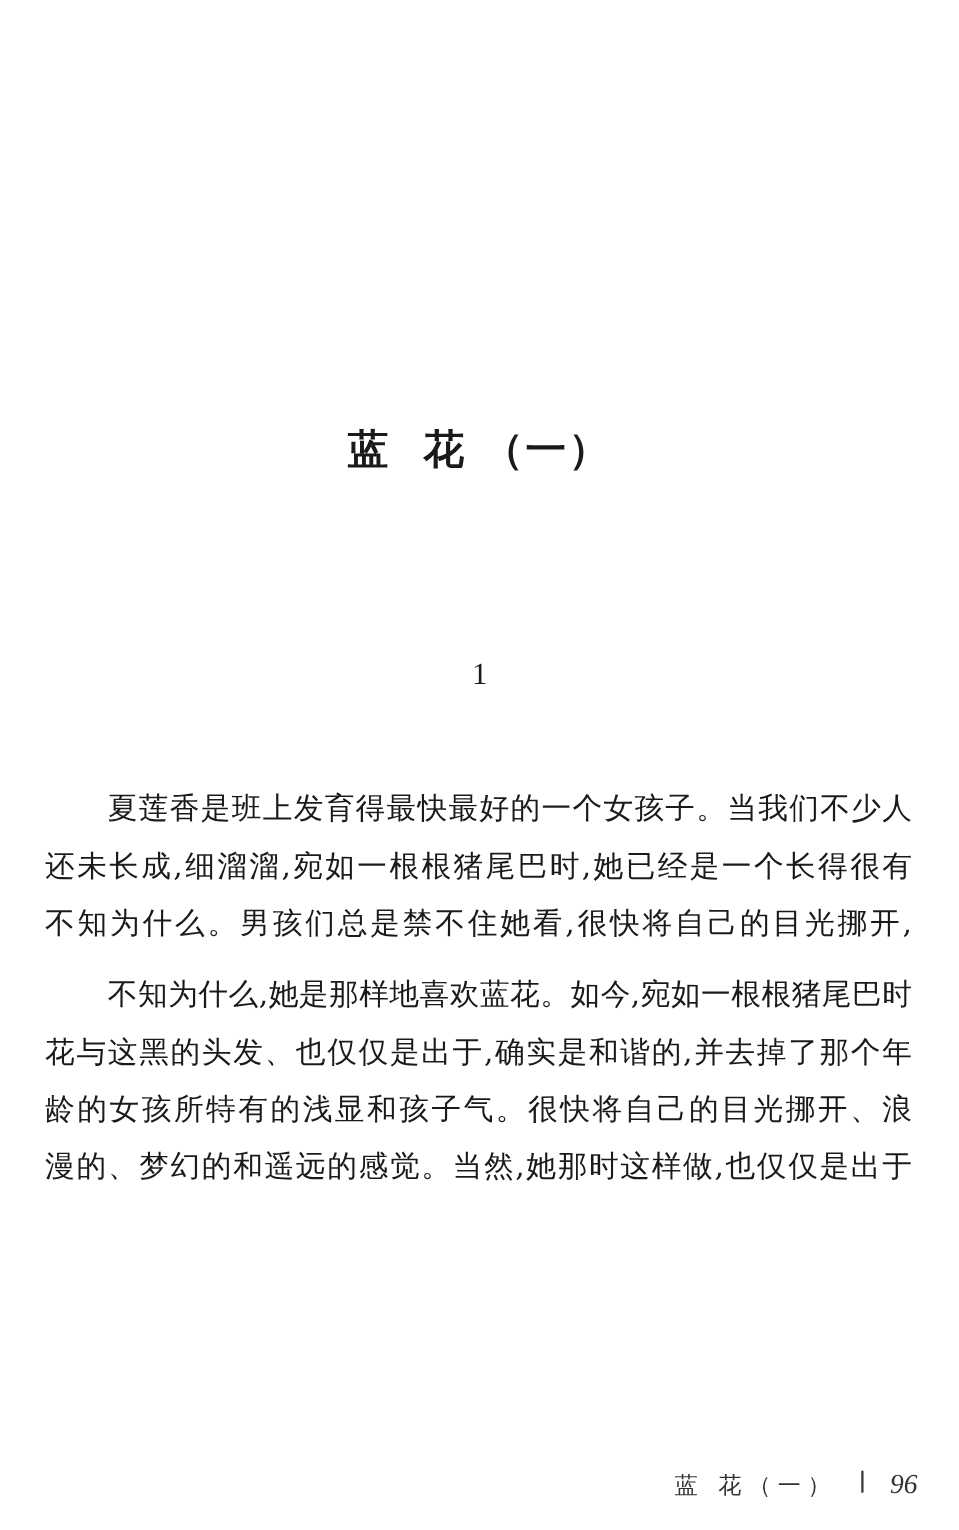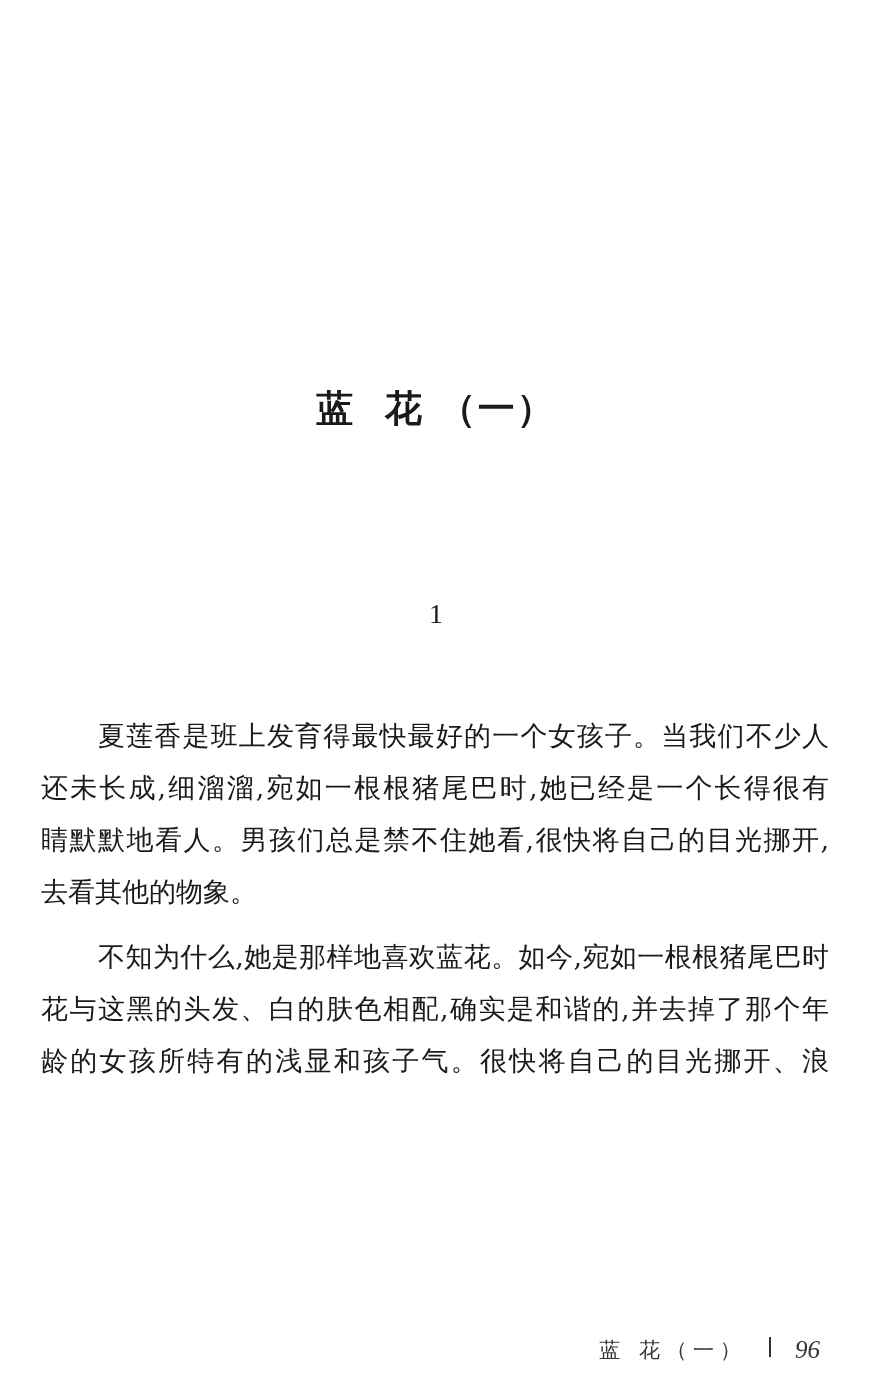--- a/index.html
+++ b/index.html
@@ -59,21 +59,21 @@
       text-indent: 57px;
     }
     .line {
       display: block;
       white-space: nowrap;
       text-align-last: justify;
     }
     .footer {
       position: absolute;
       top: 1330px;
-      right: 52px;
+      right: 38px;
       height: 40px;
       display: flex;
       align-items: center;
       color: #333;
     }
     .running-head {
       font-family: "DejaVu Sans", "Liberation Sans", sans-serif;
       font-size: 21px;
       letter-spacing: 6px;
       white-space: pre;
@@ -97,27 +97,27 @@
 <div class="page">
 
   <h1 class="chapter-title" style="margin:0;">蓝  花 （一）</h1>
 
   <div class="section-number">1</div>
 
   <div class="body-text">
     <p class="paragraph">
       <span class="line">夏莲香是班上发育得最快最好的一个女孩子。当我们不少人</span>
       <span class="line" style="text-indent:0">还未长成,细溜溜,宛如一根根猪尾巴时,她已经是一个长得很有</span>
-      <span class="line" style="text-indent:0">睛默默地看人。男孩们总是禁不住她看,很快将自己的目光挪开,</span>
-      <span class="line" style="text-indent:0; text-align-last:left;">去看其他的物象。</span>
+      <span class="line" style="text-indent:0">不知为什么。男孩们总是禁不住她看,很快将自己的目光挪开,</span>
     </p>
     <p class="paragraph">
       <span class="line">不知为什么,她是那样地喜欢蓝花。如今,宛如一根根猪尾巴时</span>
-      <span class="line" style="text-indent:0">花与这黑的头发、白的肤色相配,确实是和谐的,并去掉了那个年</span>
+      <span class="line" style="text-indent:0">花与这黑的头发、也仅仅是出于,确实是和谐的,并去掉了那个年</span>
       <span class="line" style="text-indent:0">龄的女孩所特有的浅显和孩子气。很快将自己的目光挪开、浪</span>
+      <span class="line" style="text-indent:0">漫的、梦幻的和遥远的感觉。当然,她那时这样做,也仅仅是出于</span>
     </p>
   </div>
 
   <div class="footer">
     <span class="running-head">蓝 花（一）</span>
     <span class="footer-divider"></span>
     <span class="page-number">96</span>
   </div>
 
 </div>

